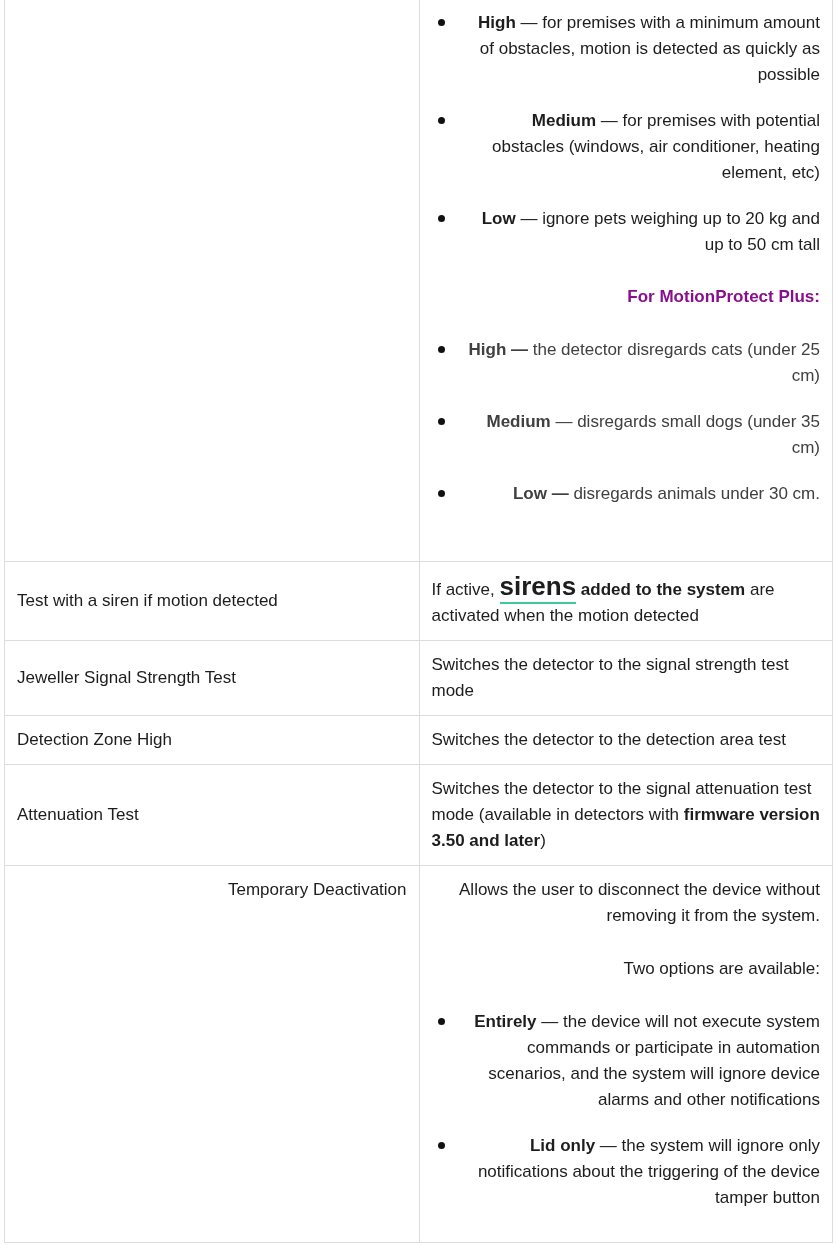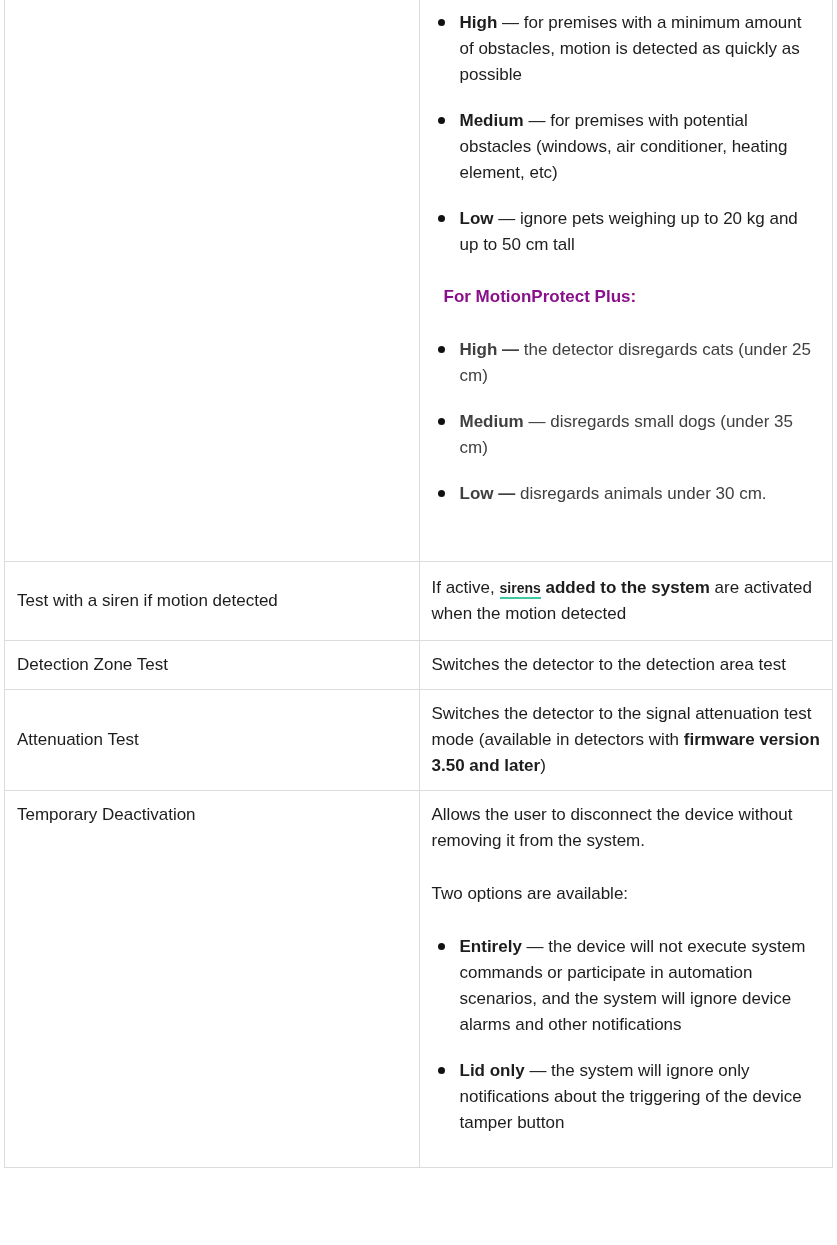--- a/index.html
+++ b/index.html
@@ -11,33 +11,33 @@
     .table {
       position: absolute; left: 4px; top: -2px; width: 829px;
       border-collapse: collapse; table-layout: fixed;
     }
     .table td {
       border: 1.5px solid #dcdcdc; vertical-align: middle;
       padding: 11px 12px 11px 12px;
     }
     .table td.left { width: 389px; }
     .table td.right { width: 388px; }
-    .top { vertical-align: top !important; }
+    .top { vertical-align: top !important; text-align: right; }
     ul { margin: 0; padding: 0 0 0 28px; list-style: none; }
     ul li { position: relative; margin: 0 0 20px 0; }
     ul li::before {
       content: ""; position: absolute; left: -22px; top: 9px;
       width: 7px; height: 7px; border-radius: 50%; background: #111;
     }
     b { font-weight: bold; }
     p { margin: 0 0 27px 0; }
     .purple { color: #404040; }
     .purple-head { color: #8a0f8c; font-weight: bold; margin: 0 0 27px 0; padding-left: 12px; }
     .link {
-      font-size: 14px; font-weight: bold; color: #1d1d1d;
+      font-size: 26px; font-weight: bold; color: #1d1d1d;
       border-bottom: 2px solid #3fc7a0; padding-bottom: 1px;
     }
     .row-1 td { height: 540px; }
     .row-2 td { height: 26px; }
     .row-3 td { height: 56px; }
     .row-4 td { height: 50px; }
     .row-5 td { height: 25px; }
     .row-6 td { height: 77px; }
   </style>
 </head>
@@ -62,23 +62,27 @@
       </ul>
     </td>
   </tr>
 
 
   <tr class="row-3">
     <td class="left">Test with a siren if motion detected</td>
     <td class="right"><span>If active, </span><a class="link">sirens</a><b> added to the system</b><span> are activated when the motion detected</span></td>
   </tr>
 
+  <tr class="row-4">
+    <td class="left">Jeweller Signal Strength Test</td>
+    <td class="right">Switches the detector to the signal strength test mode</td>
+  </tr>
 
   <tr class="row-5">
-    <td class="left">Detection Zone Test</td>
+    <td class="left">Detection Zone High</td>
     <td class="right">Switches the detector to the detection area test</td>
   </tr>
 
   <tr class="row-6">
     <td class="left">Attenuation Test</td>
     <td class="right"><span>Switches the detector to the signal attenuation test mode (available in detectors with </span><b>firmware version 3.50 and later</b><span>)</span></td>
   </tr>
 
   <tr class="row-7">
     <td class="left top">Temporary Deactivation</td>

